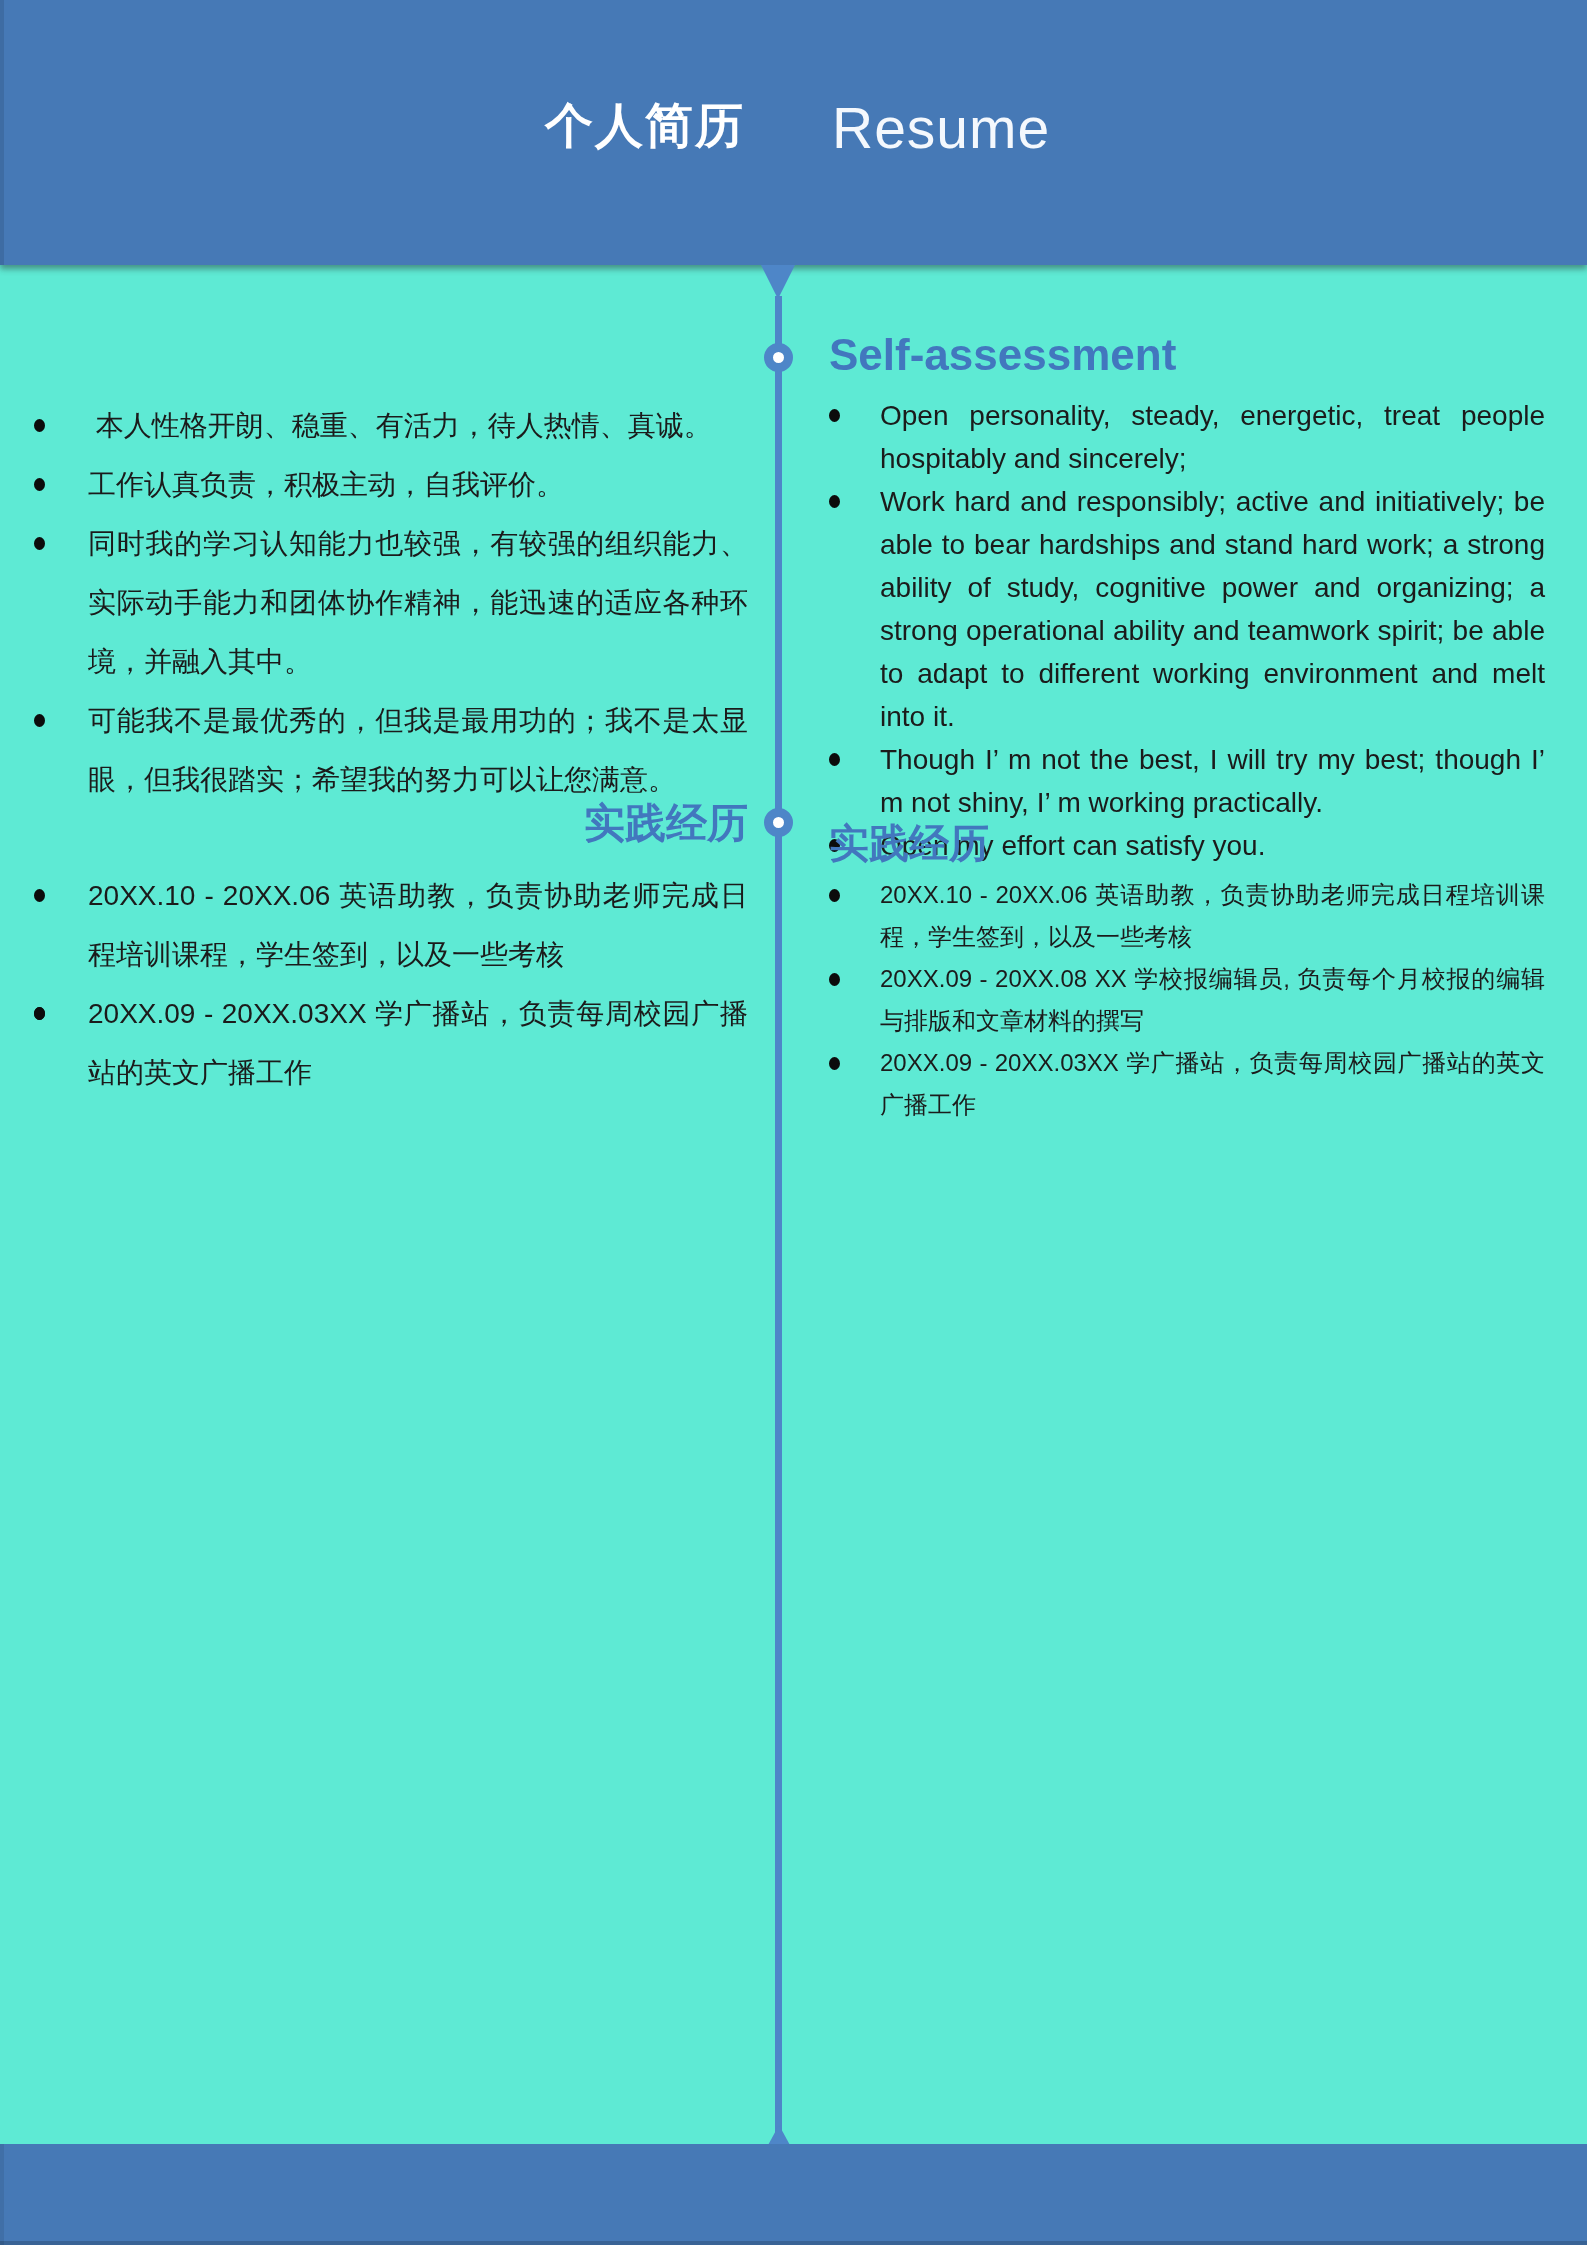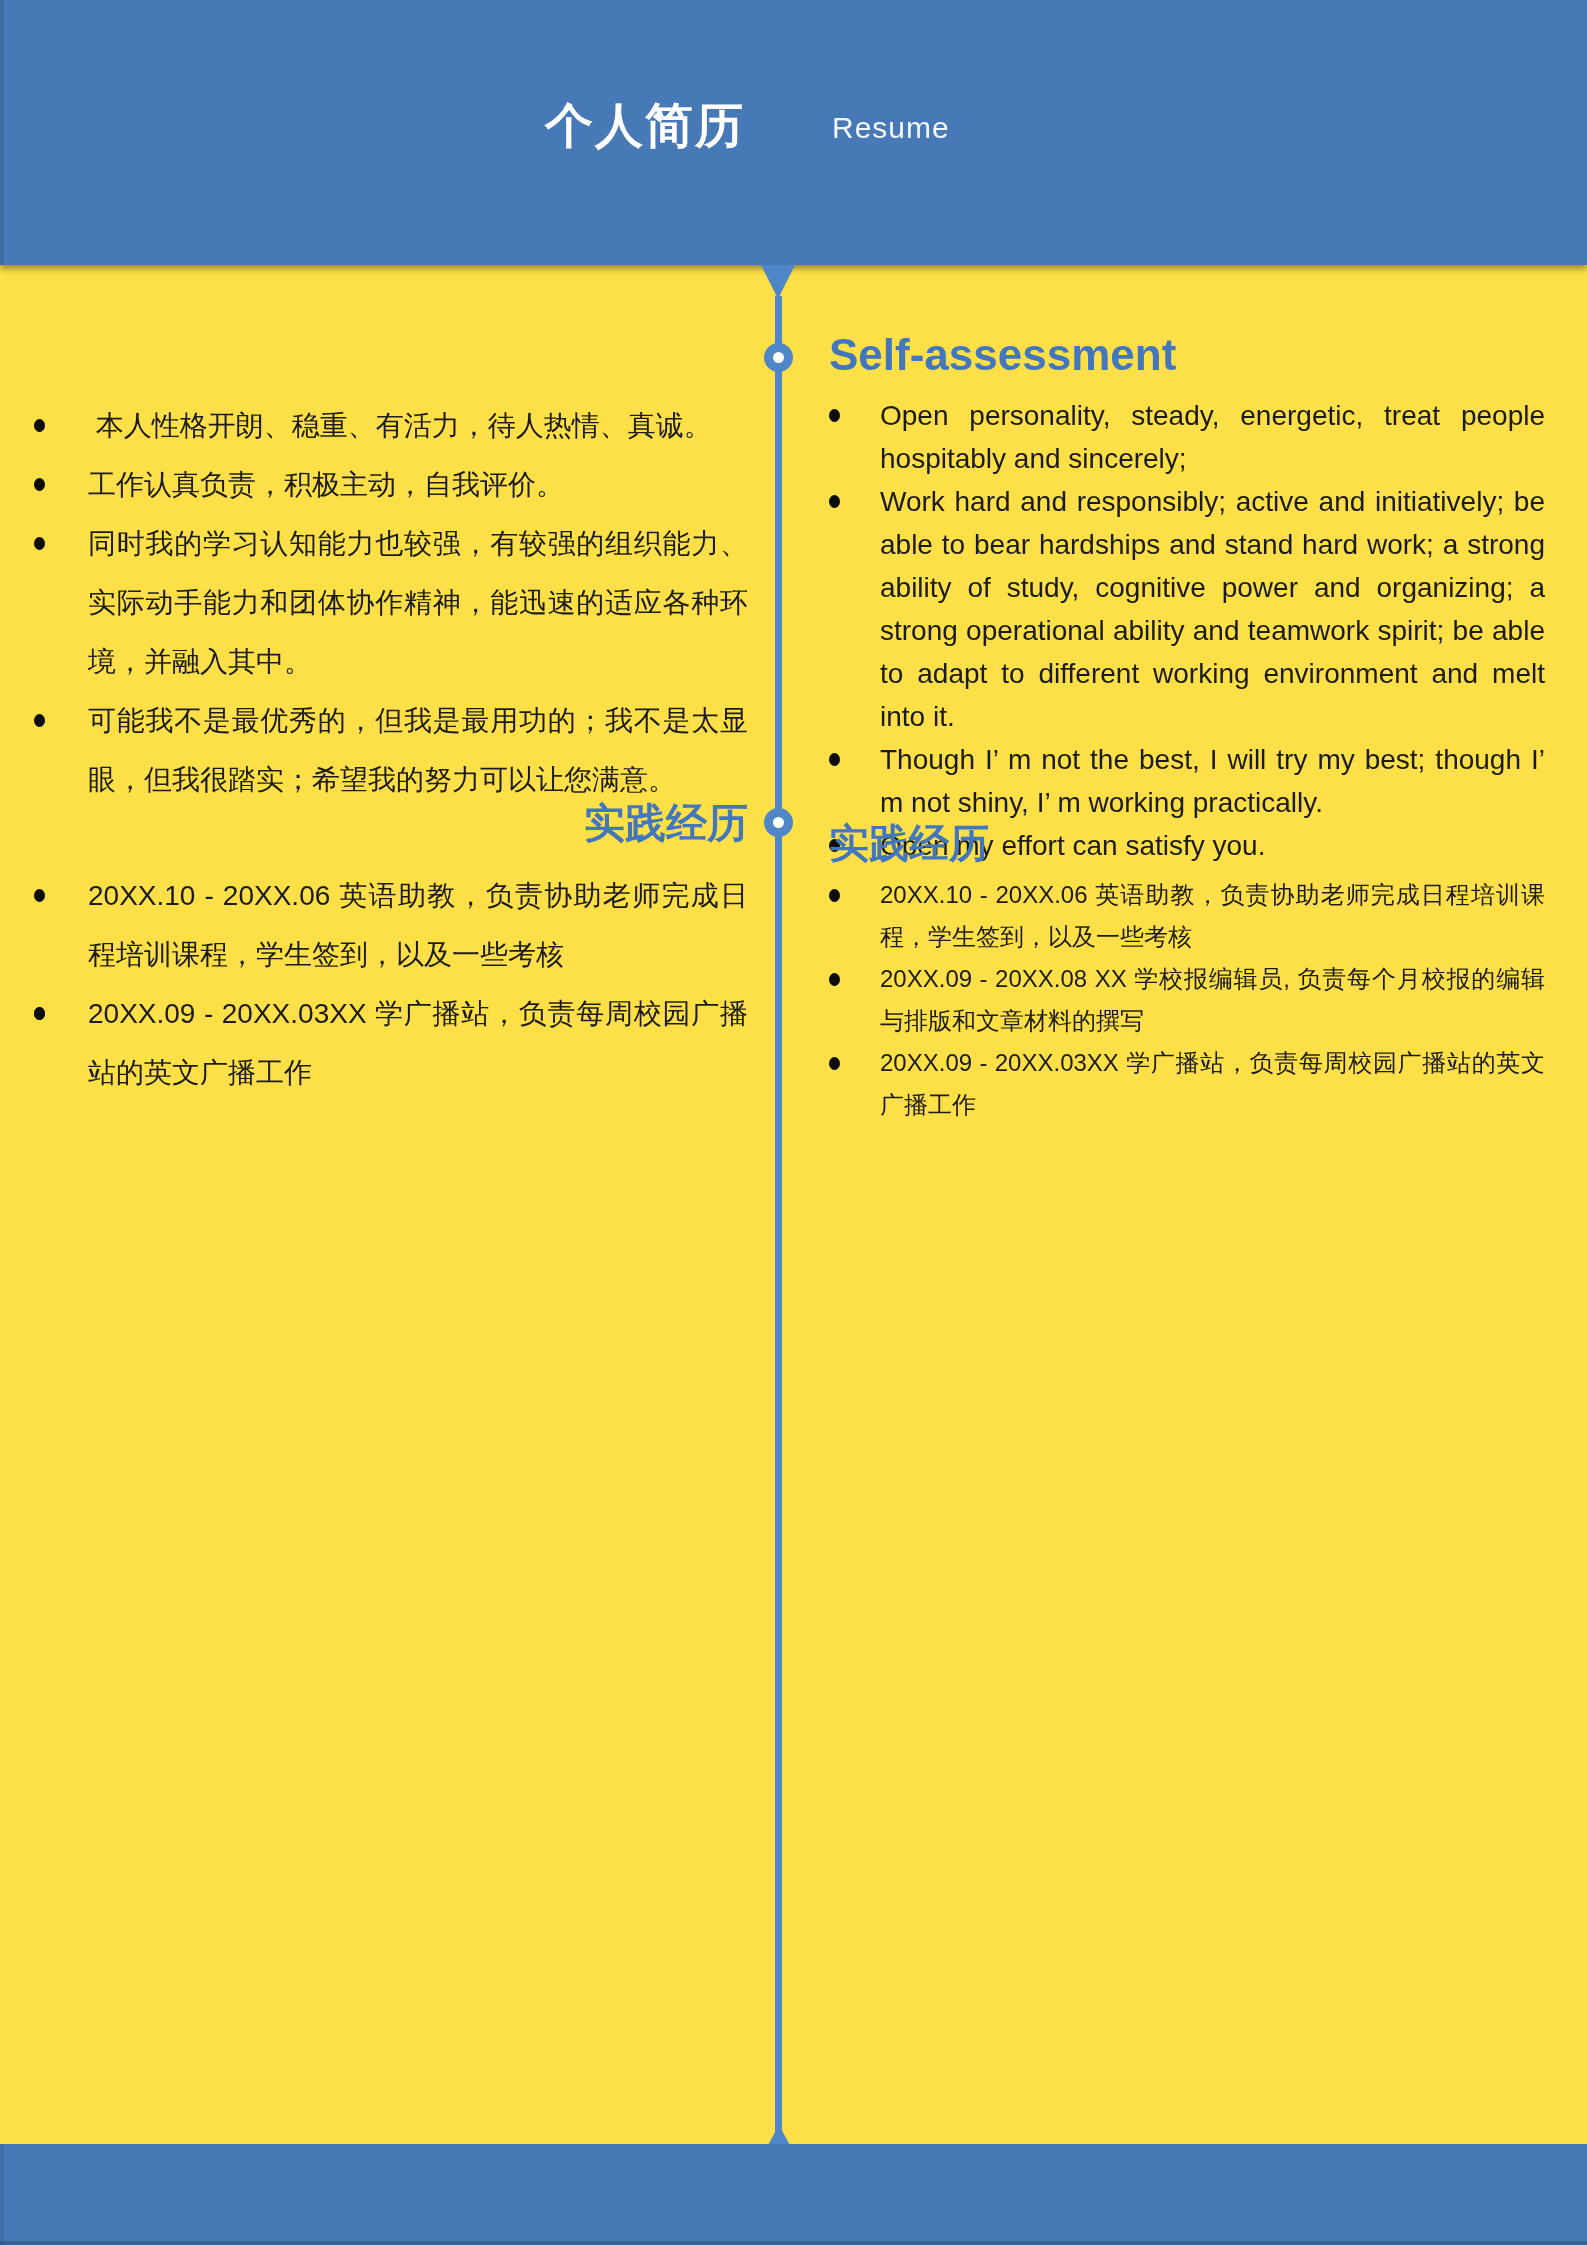--- a/index.html
+++ b/index.html
@@ -1,20 +1,20 @@
 <!DOCTYPE html>
 <html><head>
 <meta charset="utf-8">
 <style>
   html, body { margin: 0; padding: 0; background: #ffffff; }
   .page {
     position: relative;
     width: 1587px;
     height: 2245px;
-    background: #fde047;
+    background: #5eead4;
     overflow: hidden;
     outline: 1px solid #d9d9d9;
     font-family: "Liberation Sans", sans-serif;
     color: #1b1b1b;
   }
 
   
   .band-top {
     position: absolute; top: 0; left: 0; width: 100%; height: 265px;
     background: #4679b6;
@@ -25,21 +25,21 @@
     background: #4679b6;
     box-shadow: inset 0 -4px 0 rgba(0,0,0,0.18), inset 4px 0 0 rgba(0,0,0,0.08);
   }
   .title-zh {
     position: absolute; top: 98px; left: 545px;
     font-size: 48px; font-weight: bold; color: #ffffff;
     letter-spacing: 2px; line-height: 56px;
   }
   .title-en {
     position: absolute; top: 100px; left: 832px;
-    font-size: 30px; font-weight: normal; color: #f4f8fd;
+    font-size: 57px; font-weight: normal; color: #f4f8fd;
     letter-spacing: 1px; line-height: 56px;
   }
 
   
   .vline {
     position: absolute; left: 775px; top: 296px; width: 7px; height: 1839px;
     background: #4e86c8;
   }
   .tri-top {
     position: absolute; left: 761px; top: 265px;

